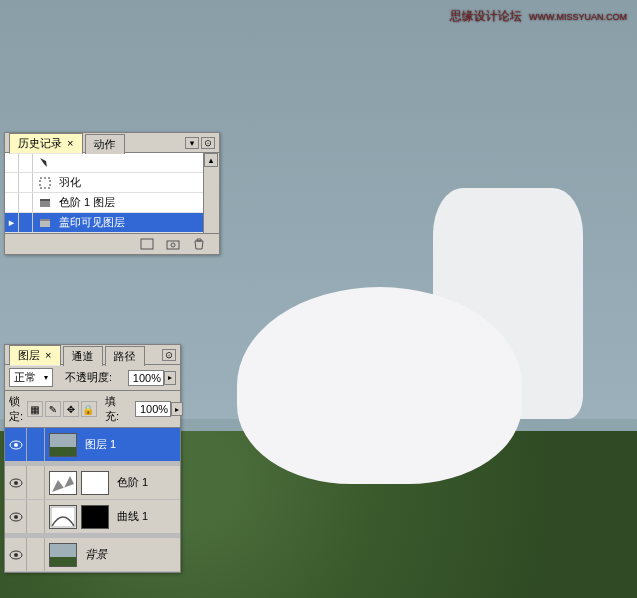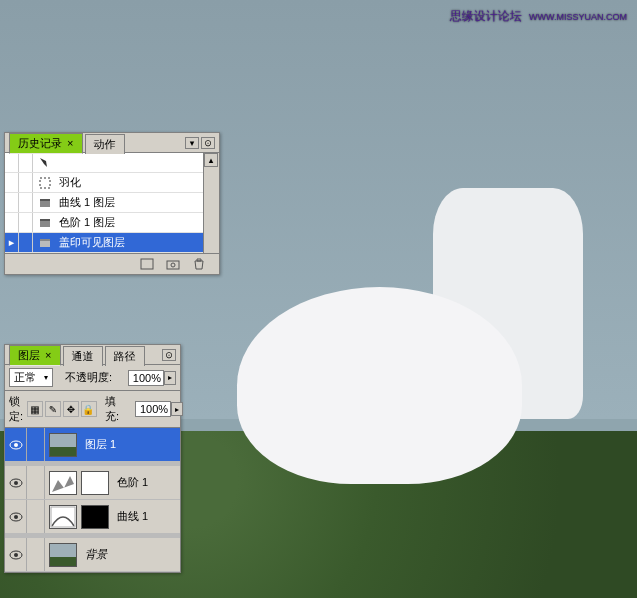--- a/index.html
+++ b/index.html
@@ -3,26 +3,26 @@
 <meta charset="utf-8">
 <style>
   * { box-sizing: border-box; margin: 0; padding: 0; font-family: "Microsoft YaHei", Arial, sans-serif; }
   body { width: 637px; height: 598px; position: relative; overflow: hidden; background: #8fa5ae; }
   .bg-photo { position: absolute; inset: 0; }
   .sky { position: absolute; top: 0; left: 0; right: 0; height: 70%; background: linear-gradient(#8a9ea8, #9bb0ba); }
   .foliage { position: absolute; bottom: 0; left: 0; right: 0; height: 28%; background: radial-gradient(circle at 30% 30%, #4a6b3a 10%, #3a5a2c 40%, #2f4a24 80%); }
   .couple { position: absolute; top: 26%; left: 40%; width: 56%; height: 55%; }
   .dress { position: absolute; bottom: 0; left: -5%; width: 80%; height: 60%; background: #f4f4f6; border-radius: 50% 50% 40% 40%; }
   .man { position: absolute; top: 10%; right: 8%; width: 42%; height: 70%; background: #eceef0; border-radius: 20% 20% 10% 10%; }
-  .watermark { position: absolute; top: 8px; right: 10px; font-size: 12px; color: #4c1d95; text-shadow: 0 0 2px #000; }
+  .watermark { position: absolute; top: 8px; right: 10px; font-size: 12px; color: #7f1d1d; text-shadow: 0 0 2px #000; }
 
   .panel { position: absolute; background: #d4d0c8; border: 1px solid #808080; font-size: 11px; color: #000; box-shadow: 1px 1px 3px rgba(0,0,0,0.3); }
   .panel-tabs { display: flex; align-items: center; background: #d4d0c8; border-bottom: 1px solid #808080; height: 20px; padding-left: 4px; }
   .panel-tab { padding: 2px 8px; background: #d4d0c8; border: 1px solid #808080; border-bottom: none; margin-right: 2px; font-size: 11px; cursor: pointer; position: relative; top: 1px; }
-  .panel-tab.active { background: #84cc16; border-bottom: 1px solid #e8e6e2; }
+  .panel-tab.active { background: #fef9c3; border-bottom: 1px solid #e8e6e2; }
   .panel-tab-close { margin-left: 2px; }
   .panel-controls { margin-left: auto; display: flex; gap: 2px; padding-right: 4px; }
   .tiny-btn { width: 14px; height: 12px; background: #d4d0c8; border: 1px solid #808080; display: flex; align-items: center; justify-content: center; font-size: 9px; cursor: pointer; }
 
   
   #history-panel { top: 132px; left: 4px; width: 216px; }
   .history-list { background: #fff; }
   .history-row { display: flex; align-items: center; height: 20px; border-bottom: 1px solid #e0e0e0; }
   .history-row.selected { background: #3168d6; color: #fff; }
   .hist-col { width: 14px; height: 100%; border-right: 1px solid #ccc; display:flex; align-items:center; justify-content:center; }
@@ -116,31 +116,20 @@
         </div>
         <div class="history-row">
           <div class="hist-col"></div>
           <div class="hist-col"></div>
           <div class="hist-icon">
               <svg width="14" height="14">
                 <rect x="2" y="3" width="10" height="8" fill="#888"></rect>
                 <rect x="2" y="3" width="10" height="2" fill="#555"></rect>
               </svg>
             </div>
-          <div class="hist-label">曲线 1 图层</div>
-        </div>
-        <div class="history-row">
-          <div class="hist-col"></div>
-          <div class="hist-col"></div>
-          <div class="hist-icon">
-              <svg width="14" height="14">
-                <rect x="2" y="3" width="10" height="8" fill="#888"></rect>
-                <rect x="2" y="3" width="10" height="2" fill="#555"></rect>
-              </svg>
-            </div>
           <div class="hist-label">色阶 1 图层</div>
         </div>
         <div class="history-row selected">
           <div class="hist-col">▸</div>
           <div class="hist-col"></div>
           <div class="hist-icon">
               <svg width="14" height="14">
                 <rect x="2" y="3" width="10" height="8" fill="#bbb"></rect>
                 <rect x="2" y="3" width="10" height="2" fill="#888"></rect>
               </svg>

